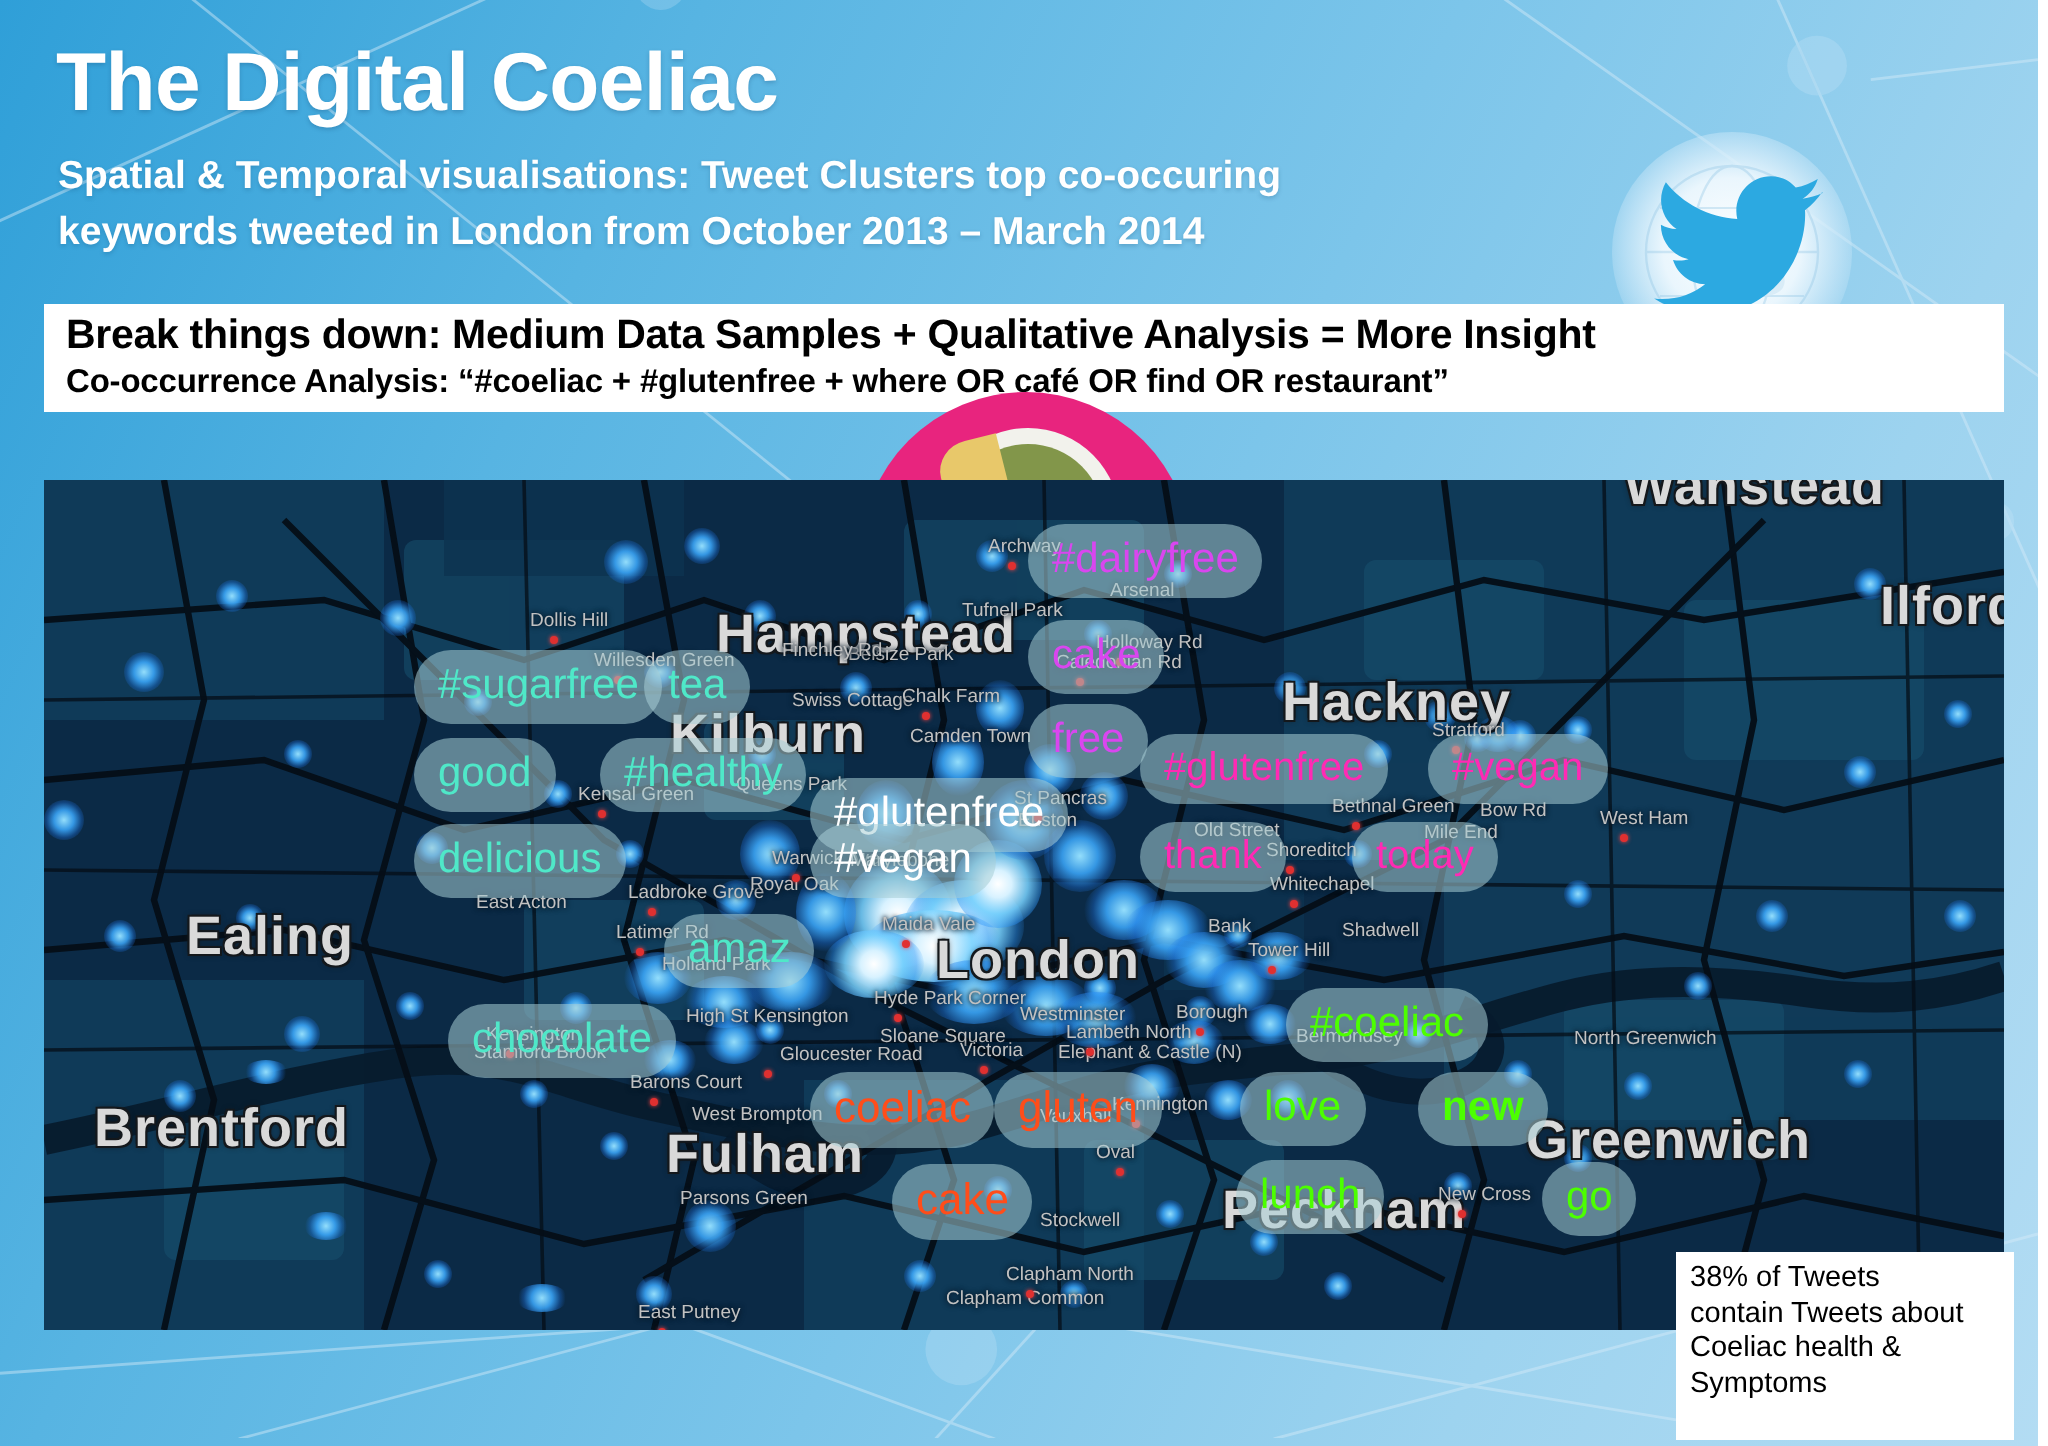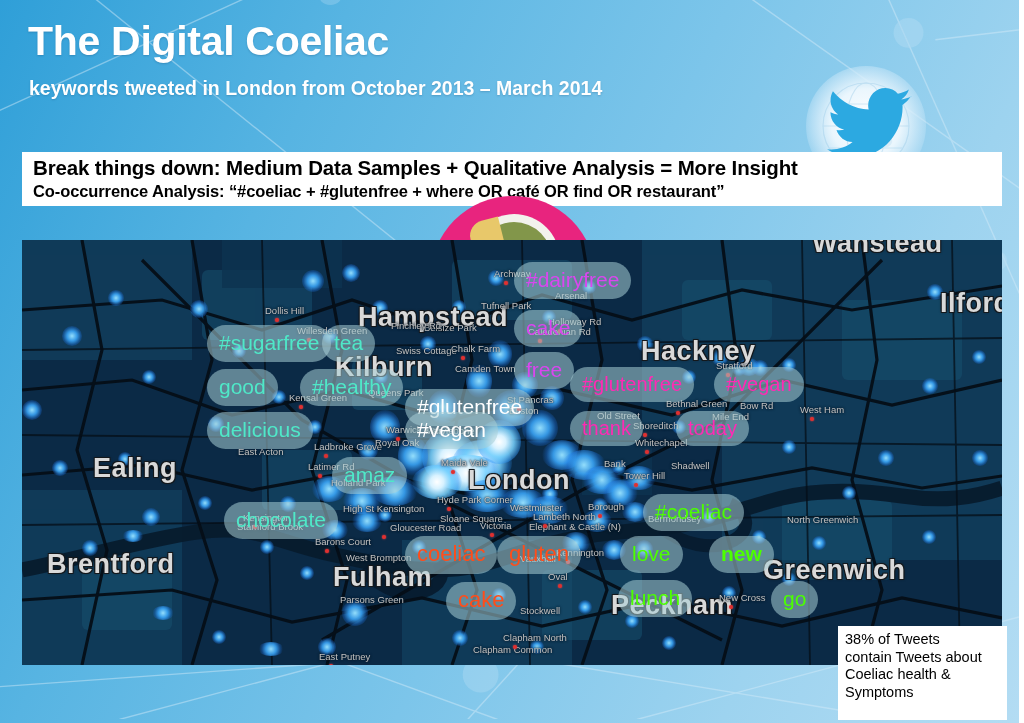--- a/index.html
+++ b/index.html
@@ -173,20 +173,21 @@
     <line x1="520" y1="668" x2="470" y2="723"></line>
     <circle cx="332" cy="-8" r="13"></circle>
     <circle cx="913" cy="33" r="15"></circle>
     <circle cx="483" cy="678" r="18"></circle>
     <circle cx="300" cy="651" r="9"></circle>
     <circle cx="1002" cy="262" r="10"></circle>
   </svg>
 
   <div id="title">The Digital Coeliac</div>
   <div id="subtitle">
+    <div>Spatial &amp; Temporal visualisations: Tweet Clusters top co-occuring</div>
     <div>keywords tweeted in London from October 2013  – March 2014</div>
   </div>
 
   <div class="globe-glow"></div>
   <svg class="globe-dots" viewBox="0 0 120 120">
     <circle cx="60" cy="60" r="43" fill="none" stroke="#8fc4e4" stroke-width="1.2"></circle>
     <ellipse cx="60" cy="60" rx="20" ry="43" fill="none" stroke="#8fc4e4" stroke-width="1.2"></ellipse>
     <line x1="17" y1="60" x2="103" y2="60" stroke="#8fc4e4" stroke-width="1.2"></line>
     <path d="M24 38 L96 38 M24 82 L96 82" stroke="#8fc4e4" stroke-width="1"></path>
     <path d="M34 44 q10 -8 20 0 q8 6 2 14 q-8 6 -16 2 z" fill="#a9d2ea" opacity=".8"></path>

